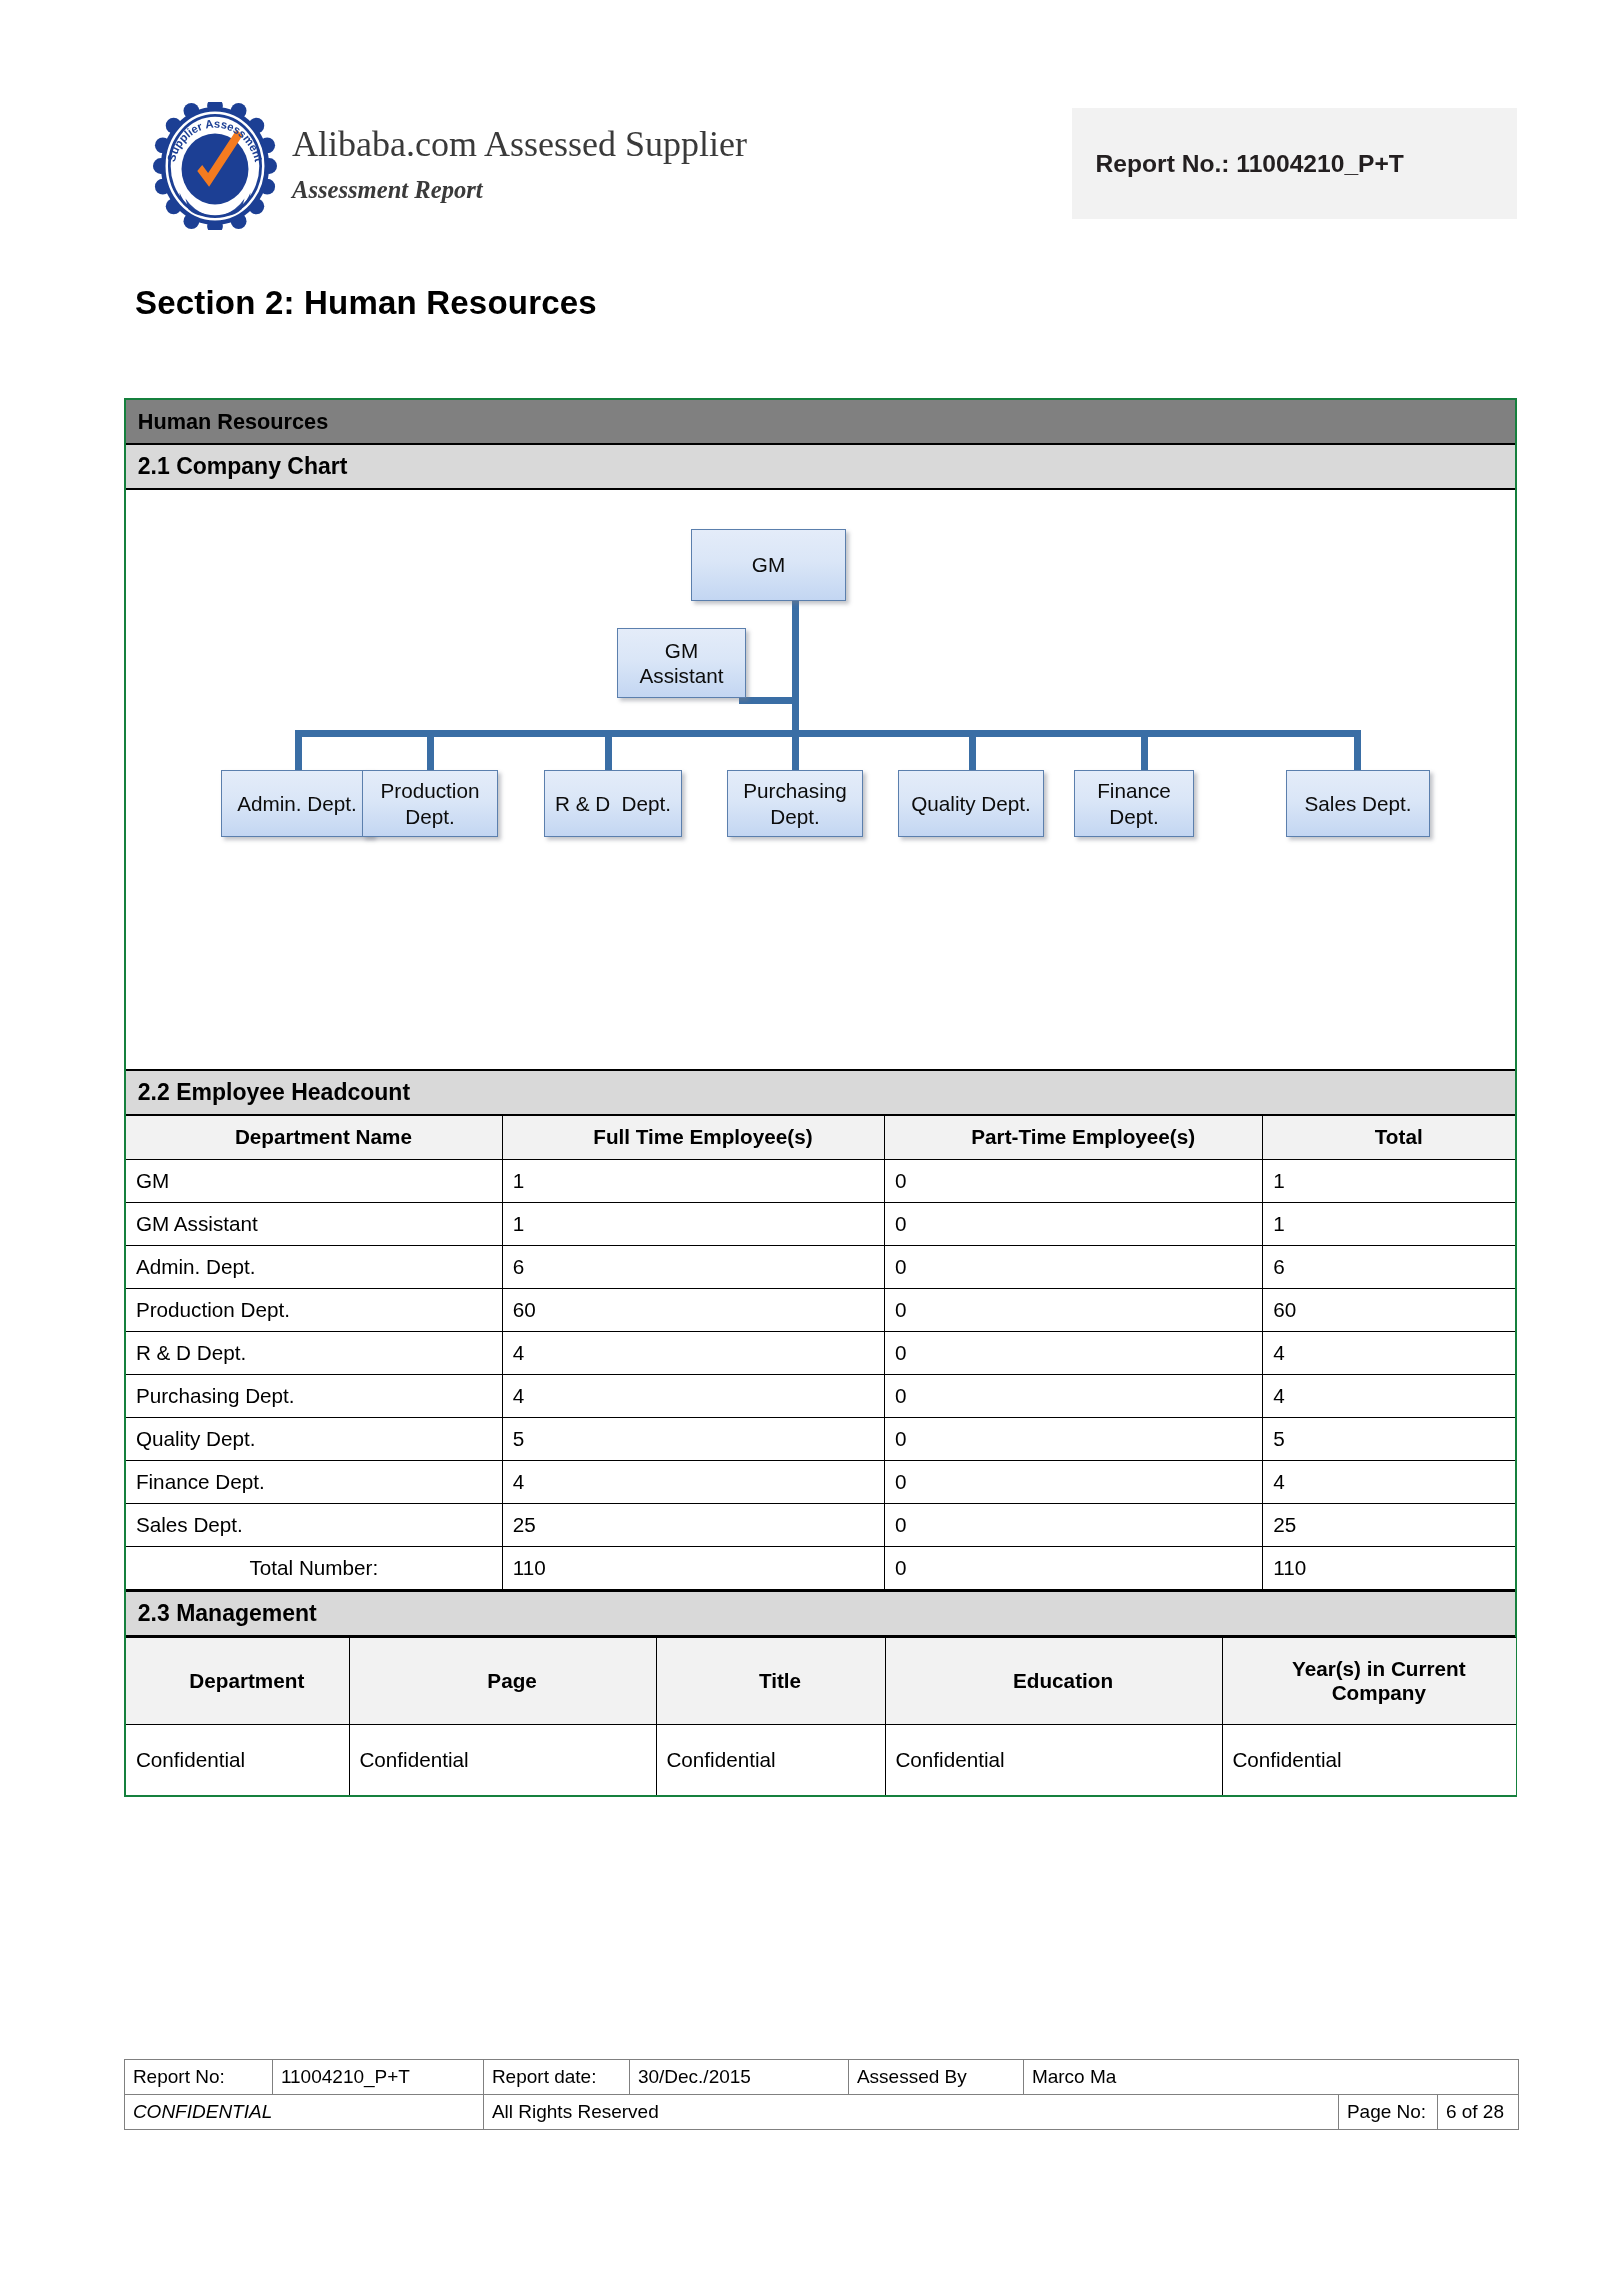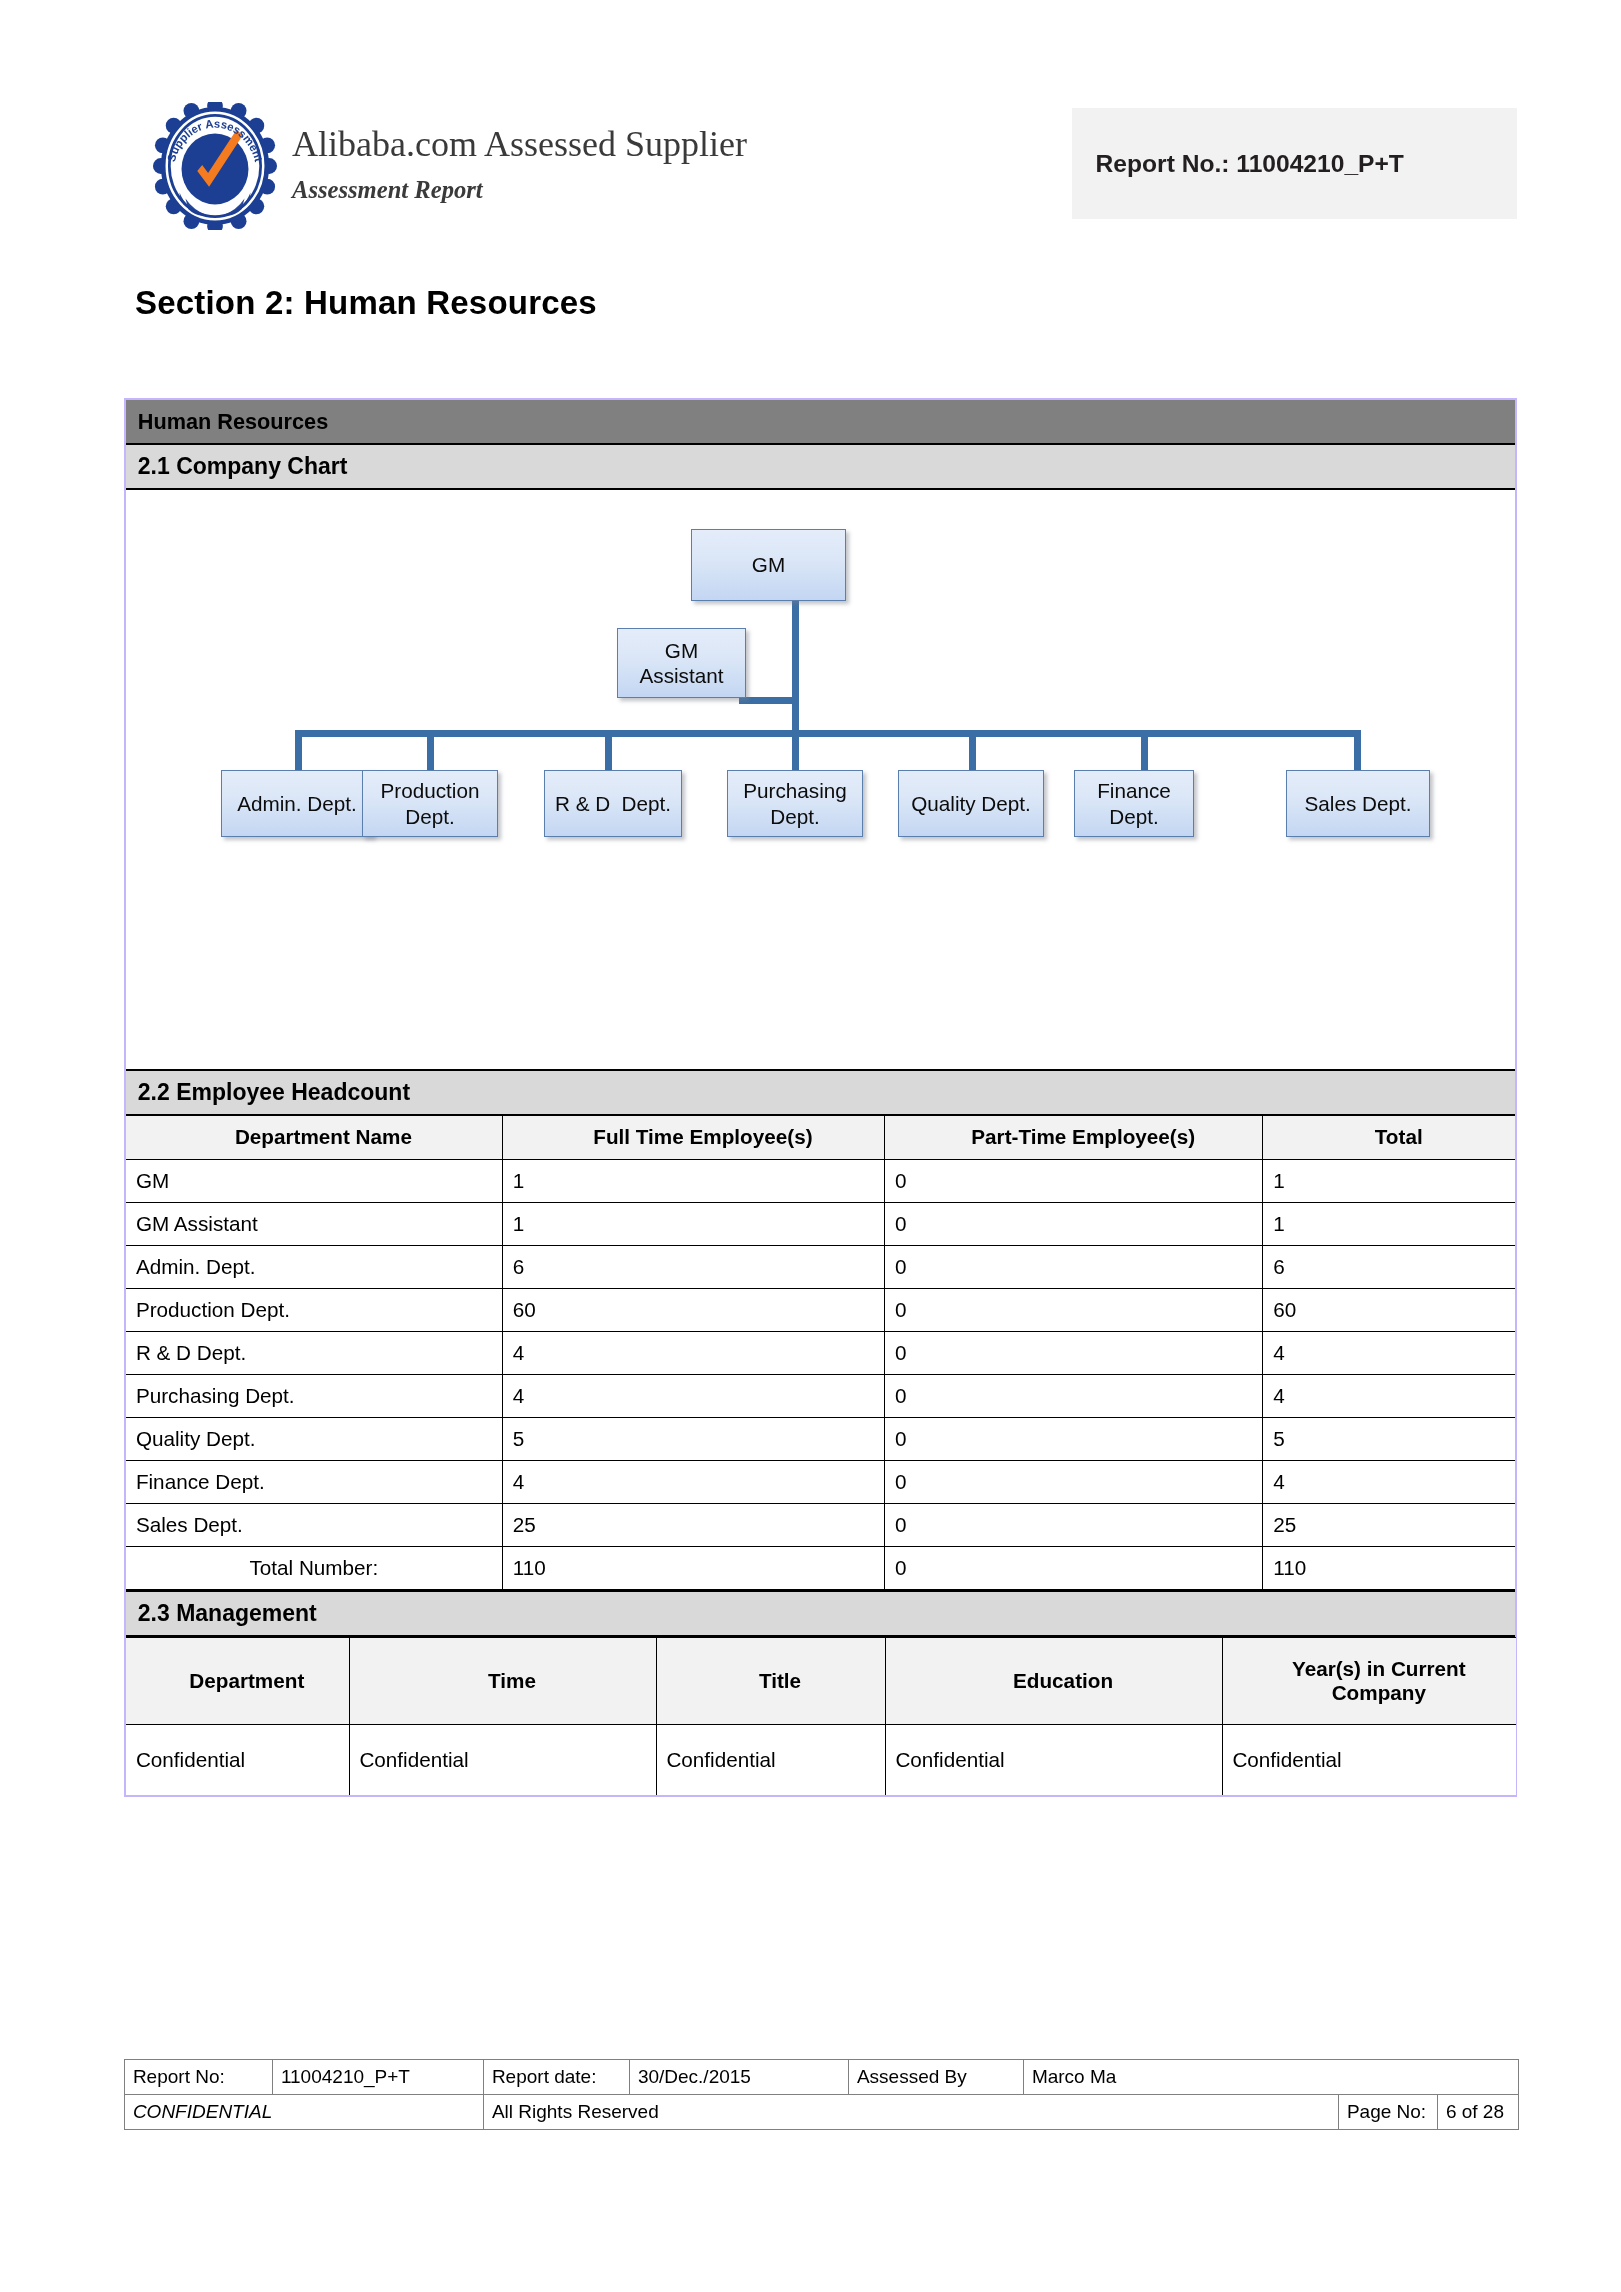--- a/index.html
+++ b/index.html
@@ -72,21 +72,21 @@
     font-weight: bold;
     color: #000;
     letter-spacing: 0.2px;
   }
 
   
   #main-box {
     position: absolute;
     left: 124px; top: 398px;
     width: 1393px;
-    border: 2px solid #c4b5fd;
+    border: 2px solid #15803d;
     box-sizing: border-box;
     background: #fff;
   }
   .band-dark {
     background: #808080;
     border-bottom: 2px solid #000;
     height: 43px;
     display: flex;
     align-items: center;
     padding-left: 11.8px;
@@ -431,21 +431,21 @@
     <colgroup>
       <col style="width:223px">
         <col style="width:307px">
         <col style="width:229px">
         <col style="width:337px">
         <col style="width:294px">
     </colgroup>
     <tbody>
       <tr class="mg-head">
         <th>Department</th>
-        <th>Time</th>
+        <th>Page</th>
         <th>Title</th>
         <th>Education</th>
         <th>
           <div>Year(s) in Current</div>
           <div>Company</div>
         </th>
       </tr>
       <tr class="mg-row">
         <td>Confidential</td>
         <td>Confidential</td>

